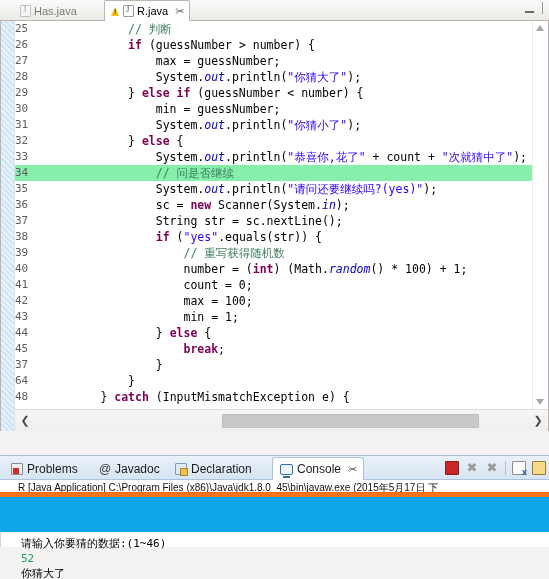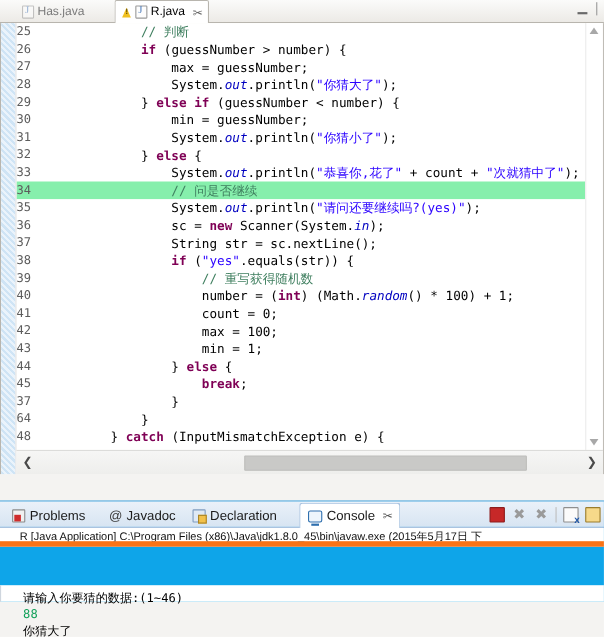--- a/index.html
+++ b/index.html
@@ -295,18 +295,18 @@
         <span class="ti ti-xx">✖</span>
         <span class="ti-sep"></span>
         <span class="ti ti-page"></span>
         <span class="ti ti-lock"></span>
       </div>
     </div>
 
     <div class="conhead">R [Java Application] C:\Program Files (x86)\Java\jdk1.8.0_45\bin\javaw.exe (2015年5月17日 下</div>
     <div class="conbody" id="conbody">
         <div class="conline">请输入你要猜的数据:(1~46)</div>
-        <div class="conline input">88</div>
+        <div class="conline input">52</div>
         <div class="conline">你猜大了</div>
         <div class="conline">请输入你要猜的数据:(1~88)</div>
       </div>
   </div>
 </div>
 
 </body></html>

